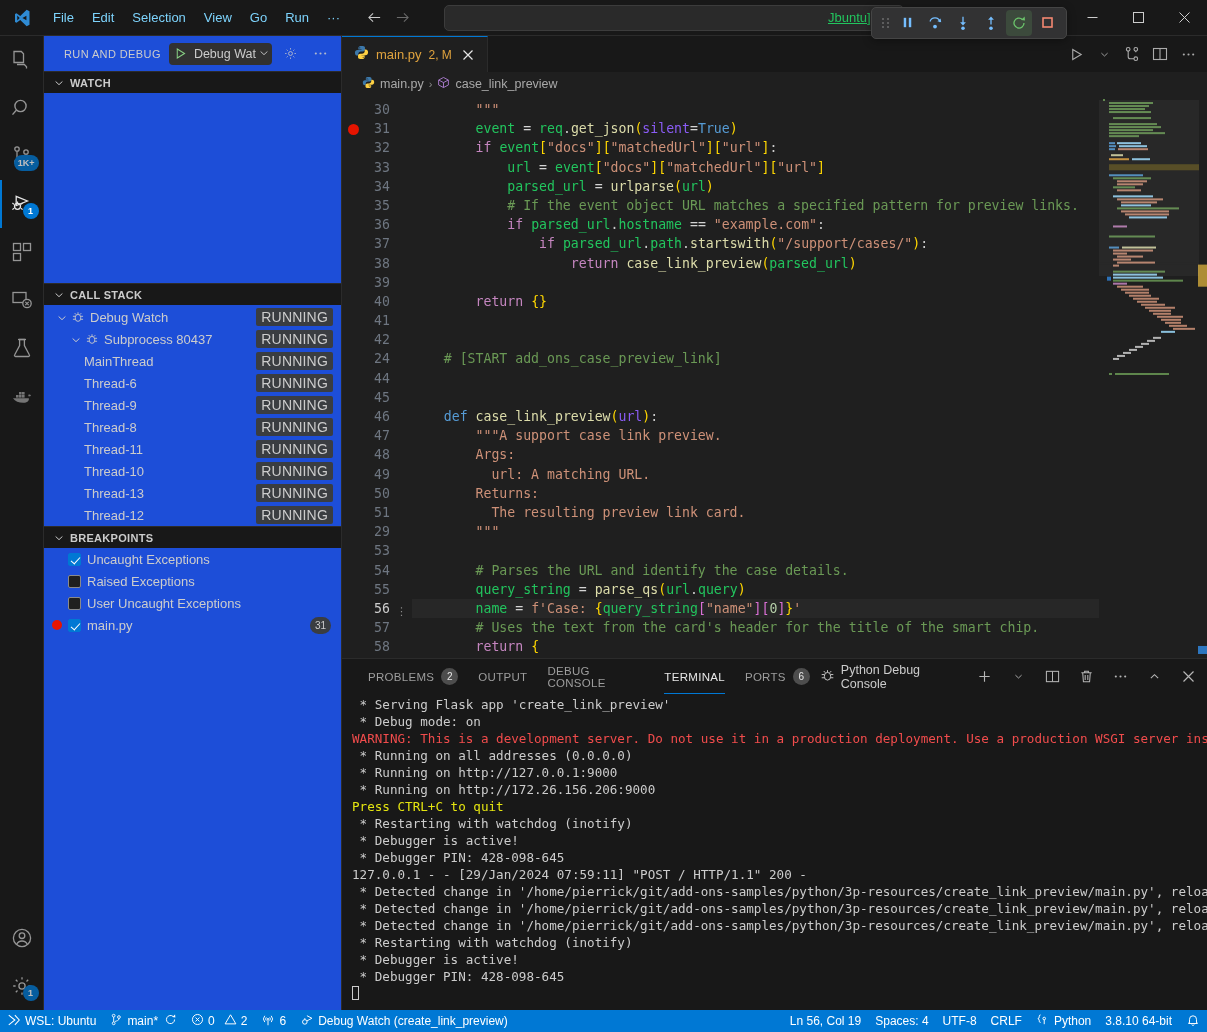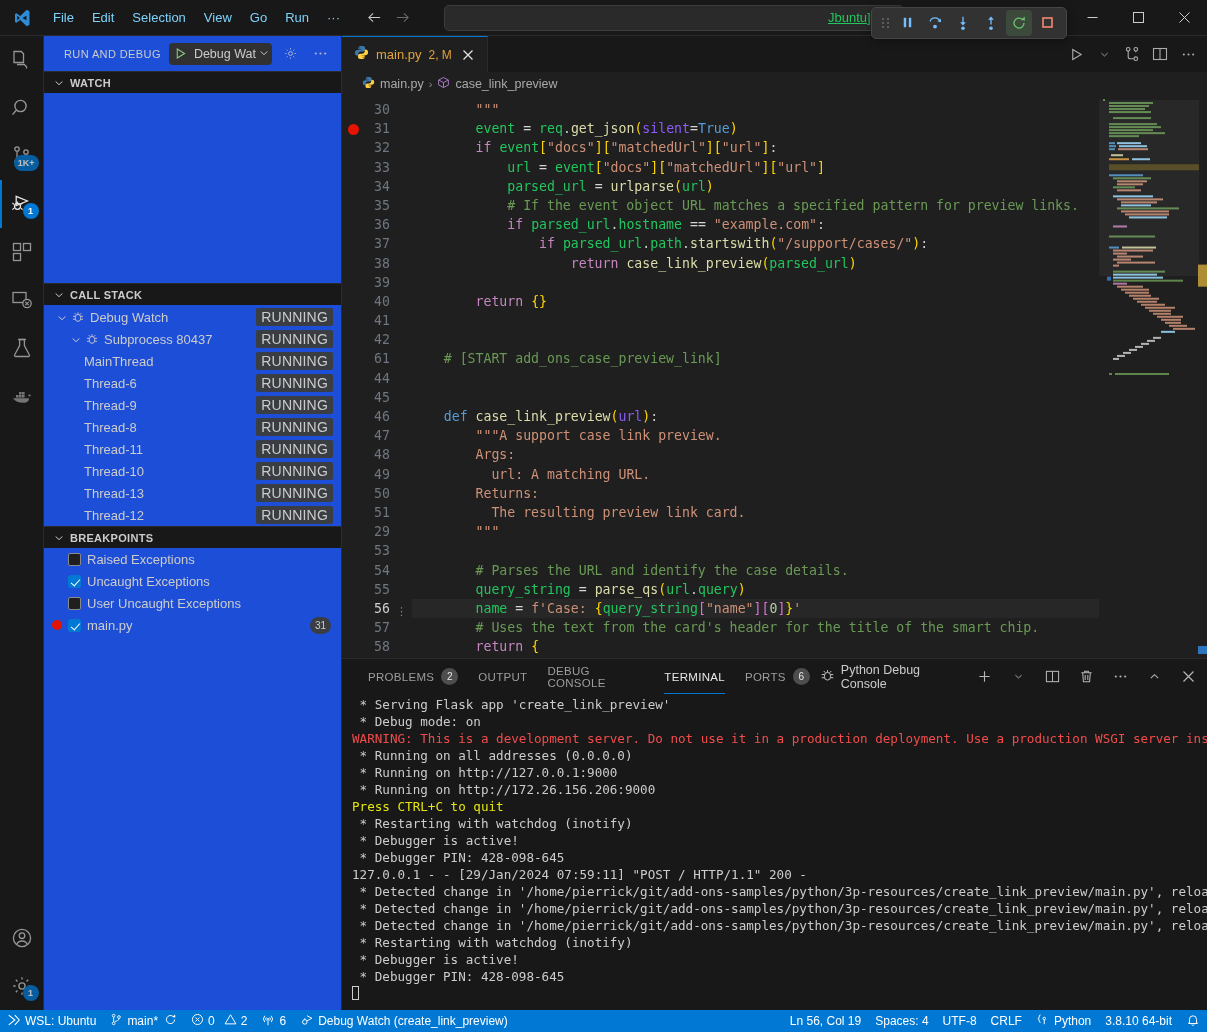--- a/index.html
+++ b/index.html
@@ -569,27 +569,27 @@
           <span class="chev">
             <svg width="12" height="12" viewBox="0 0 16 16">
                 <path fill="none" stroke="#cccccc" stroke-width="1.3" d="m3.5 6 4.5 4.2L12.5 6"></path>
               </svg>
           </span>
           <span>BREAKPOINTS</span>
         </div>
         <div id="breakpoints-list">
             <div class="bp-row">
               <span style="display:inline-block;width:10px;flex:0 0 10px"></span>
+              <span class="cbx checked"></span>
+              <span>Uncaught Exceptions</span>
+            </div>
+            <div class="bp-row">
+              <span style="display:inline-block;width:10px;flex:0 0 10px"></span>
               <span class="cbx"></span>
               <span>Raised Exceptions</span>
-            </div>
-            <div class="bp-row">
-              <span style="display:inline-block;width:10px;flex:0 0 10px"></span>
-              <span class="cbx checked"></span>
-              <span>Uncaught Exceptions</span>
             </div>
             <div class="bp-row">
               <span style="display:inline-block;width:10px;flex:0 0 10px"></span>
               <span class="cbx"></span>
               <span>User Uncaught Exceptions</span>
             </div>
             <div class="bp-row">
               <span class="bp-dot"></span>
               <span class="cbx checked"></span>
               <span>main.py</span>
@@ -679,21 +679,21 @@
             <div class="gl">33</div>
             <div class="gl">34</div>
             <div class="gl">35</div>
             <div class="gl">36</div>
             <div class="gl">37</div>
             <div class="gl">38</div>
             <div class="gl">39</div>
             <div class="gl">40</div>
             <div class="gl">41</div>
             <div class="gl">42</div>
-            <div class="gl">61</div>
+            <div class="gl">24</div>
             <div class="gl">44</div>
             <div class="gl">45</div>
             <div class="gl">46</div>
             <div class="gl">47</div>
             <div class="gl">48</div>
             <div class="gl">49</div>
             <div class="gl">50</div>
             <div class="gl">51</div>
             <div class="gl">29</div>
             <div class="gl">53</div>

